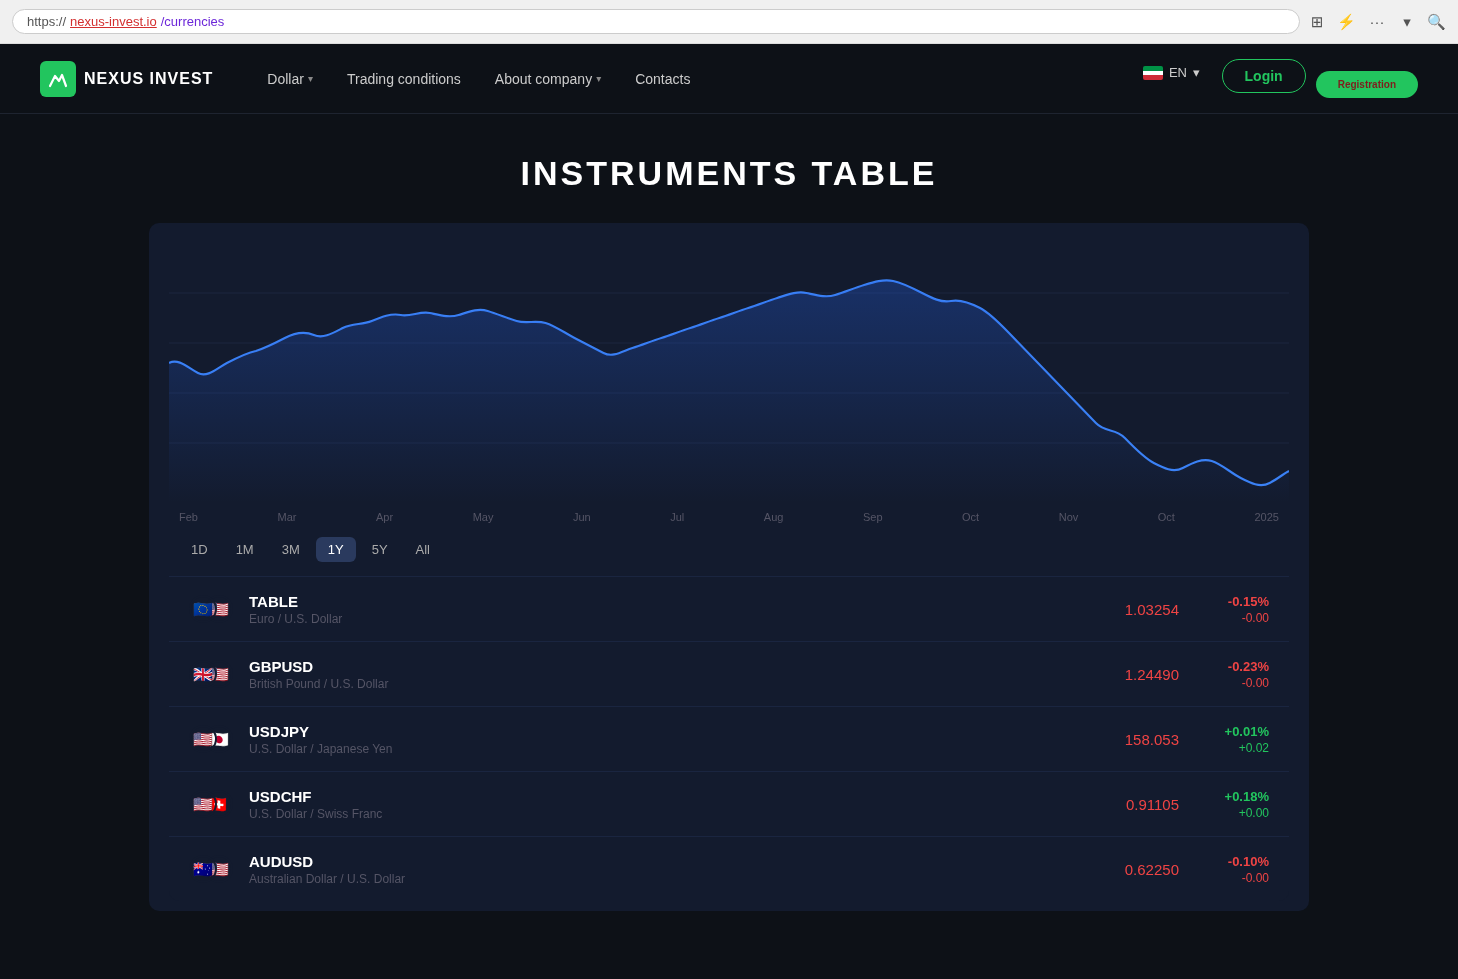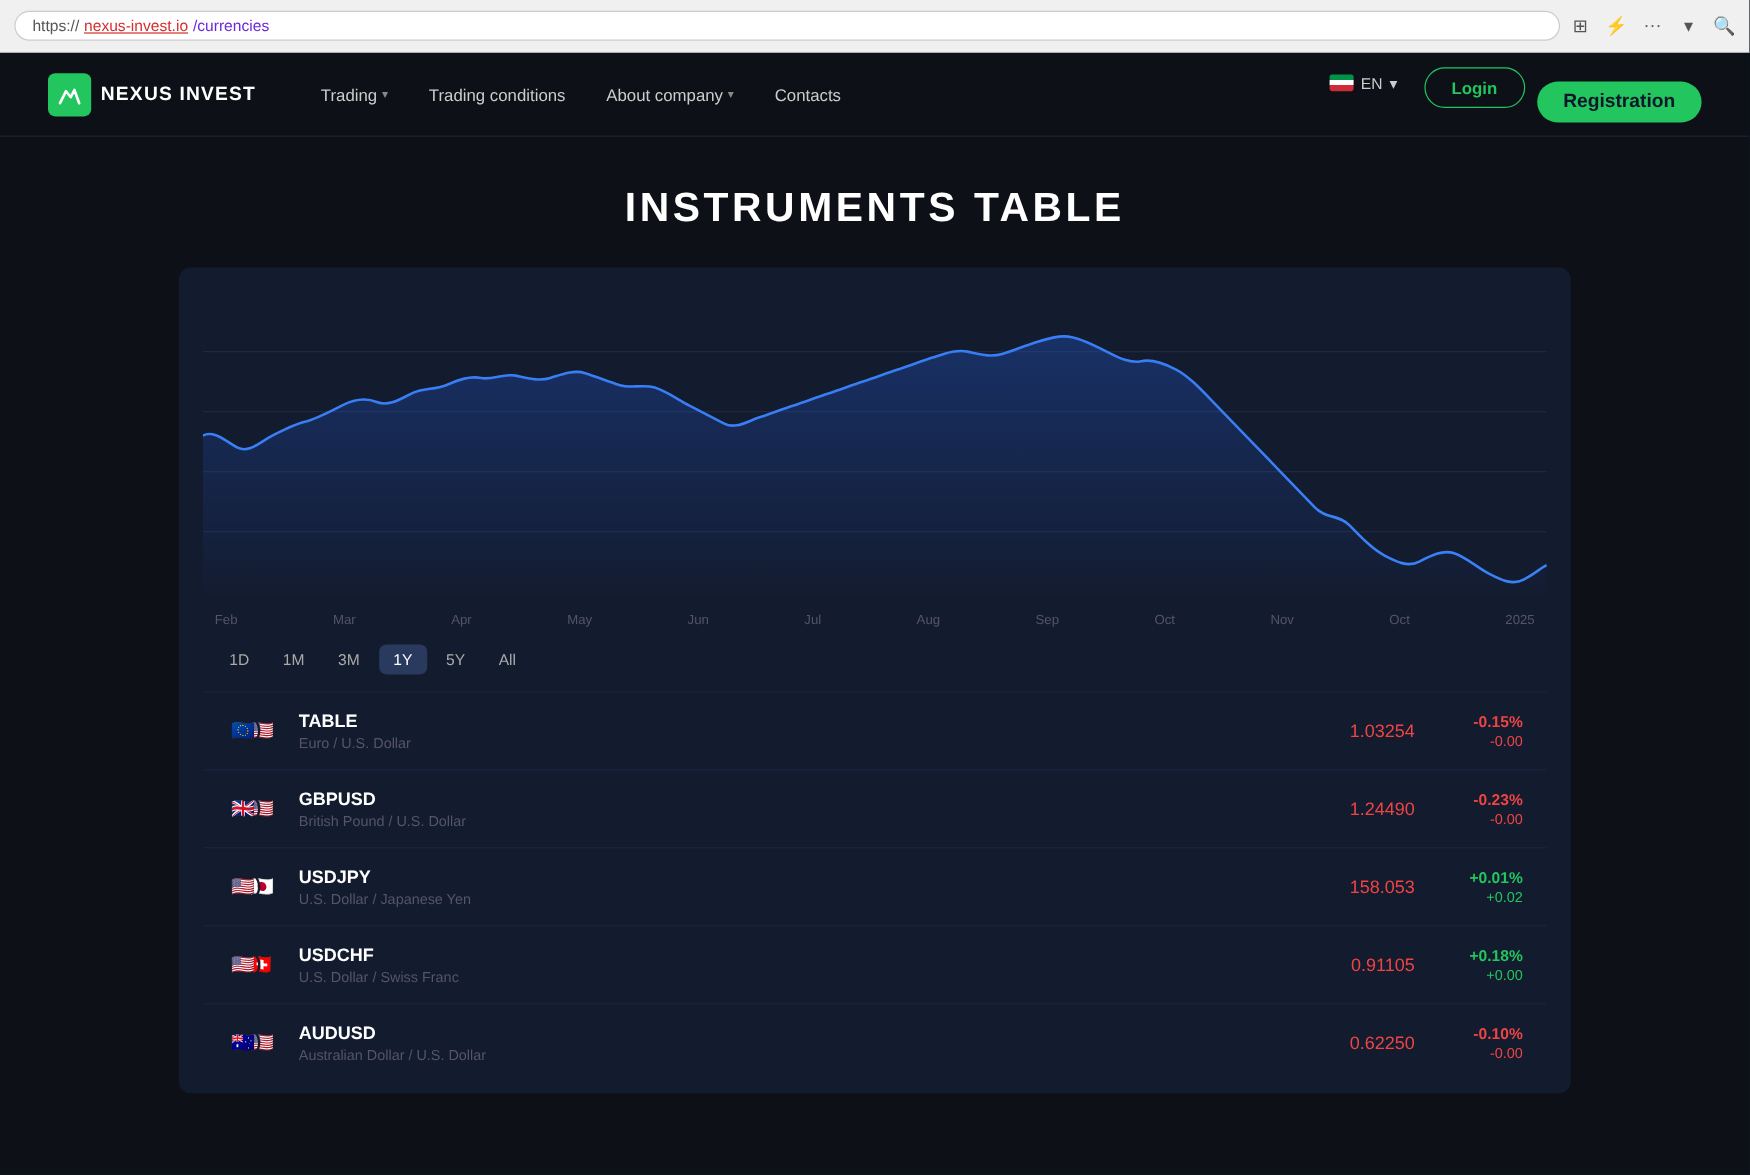--- a/index.html
+++ b/index.html
@@ -146,22 +146,22 @@
       color: #22c55e;
       font-size: 14px;
       font-weight: 600;
       border-radius: 20px;
       cursor: pointer;
     }
     .btn-register {
       padding: 8px 22px;
       border: none;
       background: #22c55e;
-      color: #0f172a;
-      font-size: 16px;
+      color: #7f1d1d;
+      font-size: 10px;
       font-weight: 600;
       border-radius: 20px;
       cursor: pointer;
       margin-top: 12px;
     }
 
     
     .main-content {
       position: relative;
       z-index: 5;
@@ -333,21 +333,21 @@
     <div class="logo-icon">
       <svg viewBox="0 0 22 22" fill="none" xmlns="http://www.w3.org/2000/svg">
         <path d="M3 18 L8 8 L12 13 L15 7 L19 18" stroke="#fff" stroke-width="2.2" stroke-linecap="round" stroke-linejoin="round" fill="none"></path>
       </svg>
     </div>
     <span class="logo-text">NEXUS INVEST</span>
   </div>
 
   <div class="nav-links">
     <div class="nav-item">
-      <span>Trading</span>
+      <span>Dollar</span>
       <span class="chevron">▾</span>
     </div>
     <div class="nav-item">
       <span>Trading conditions</span>
     </div>
     <div class="nav-item">
       <span>About company</span>
       <span class="chevron">▾</span>
     </div>
     <div class="nav-item">

